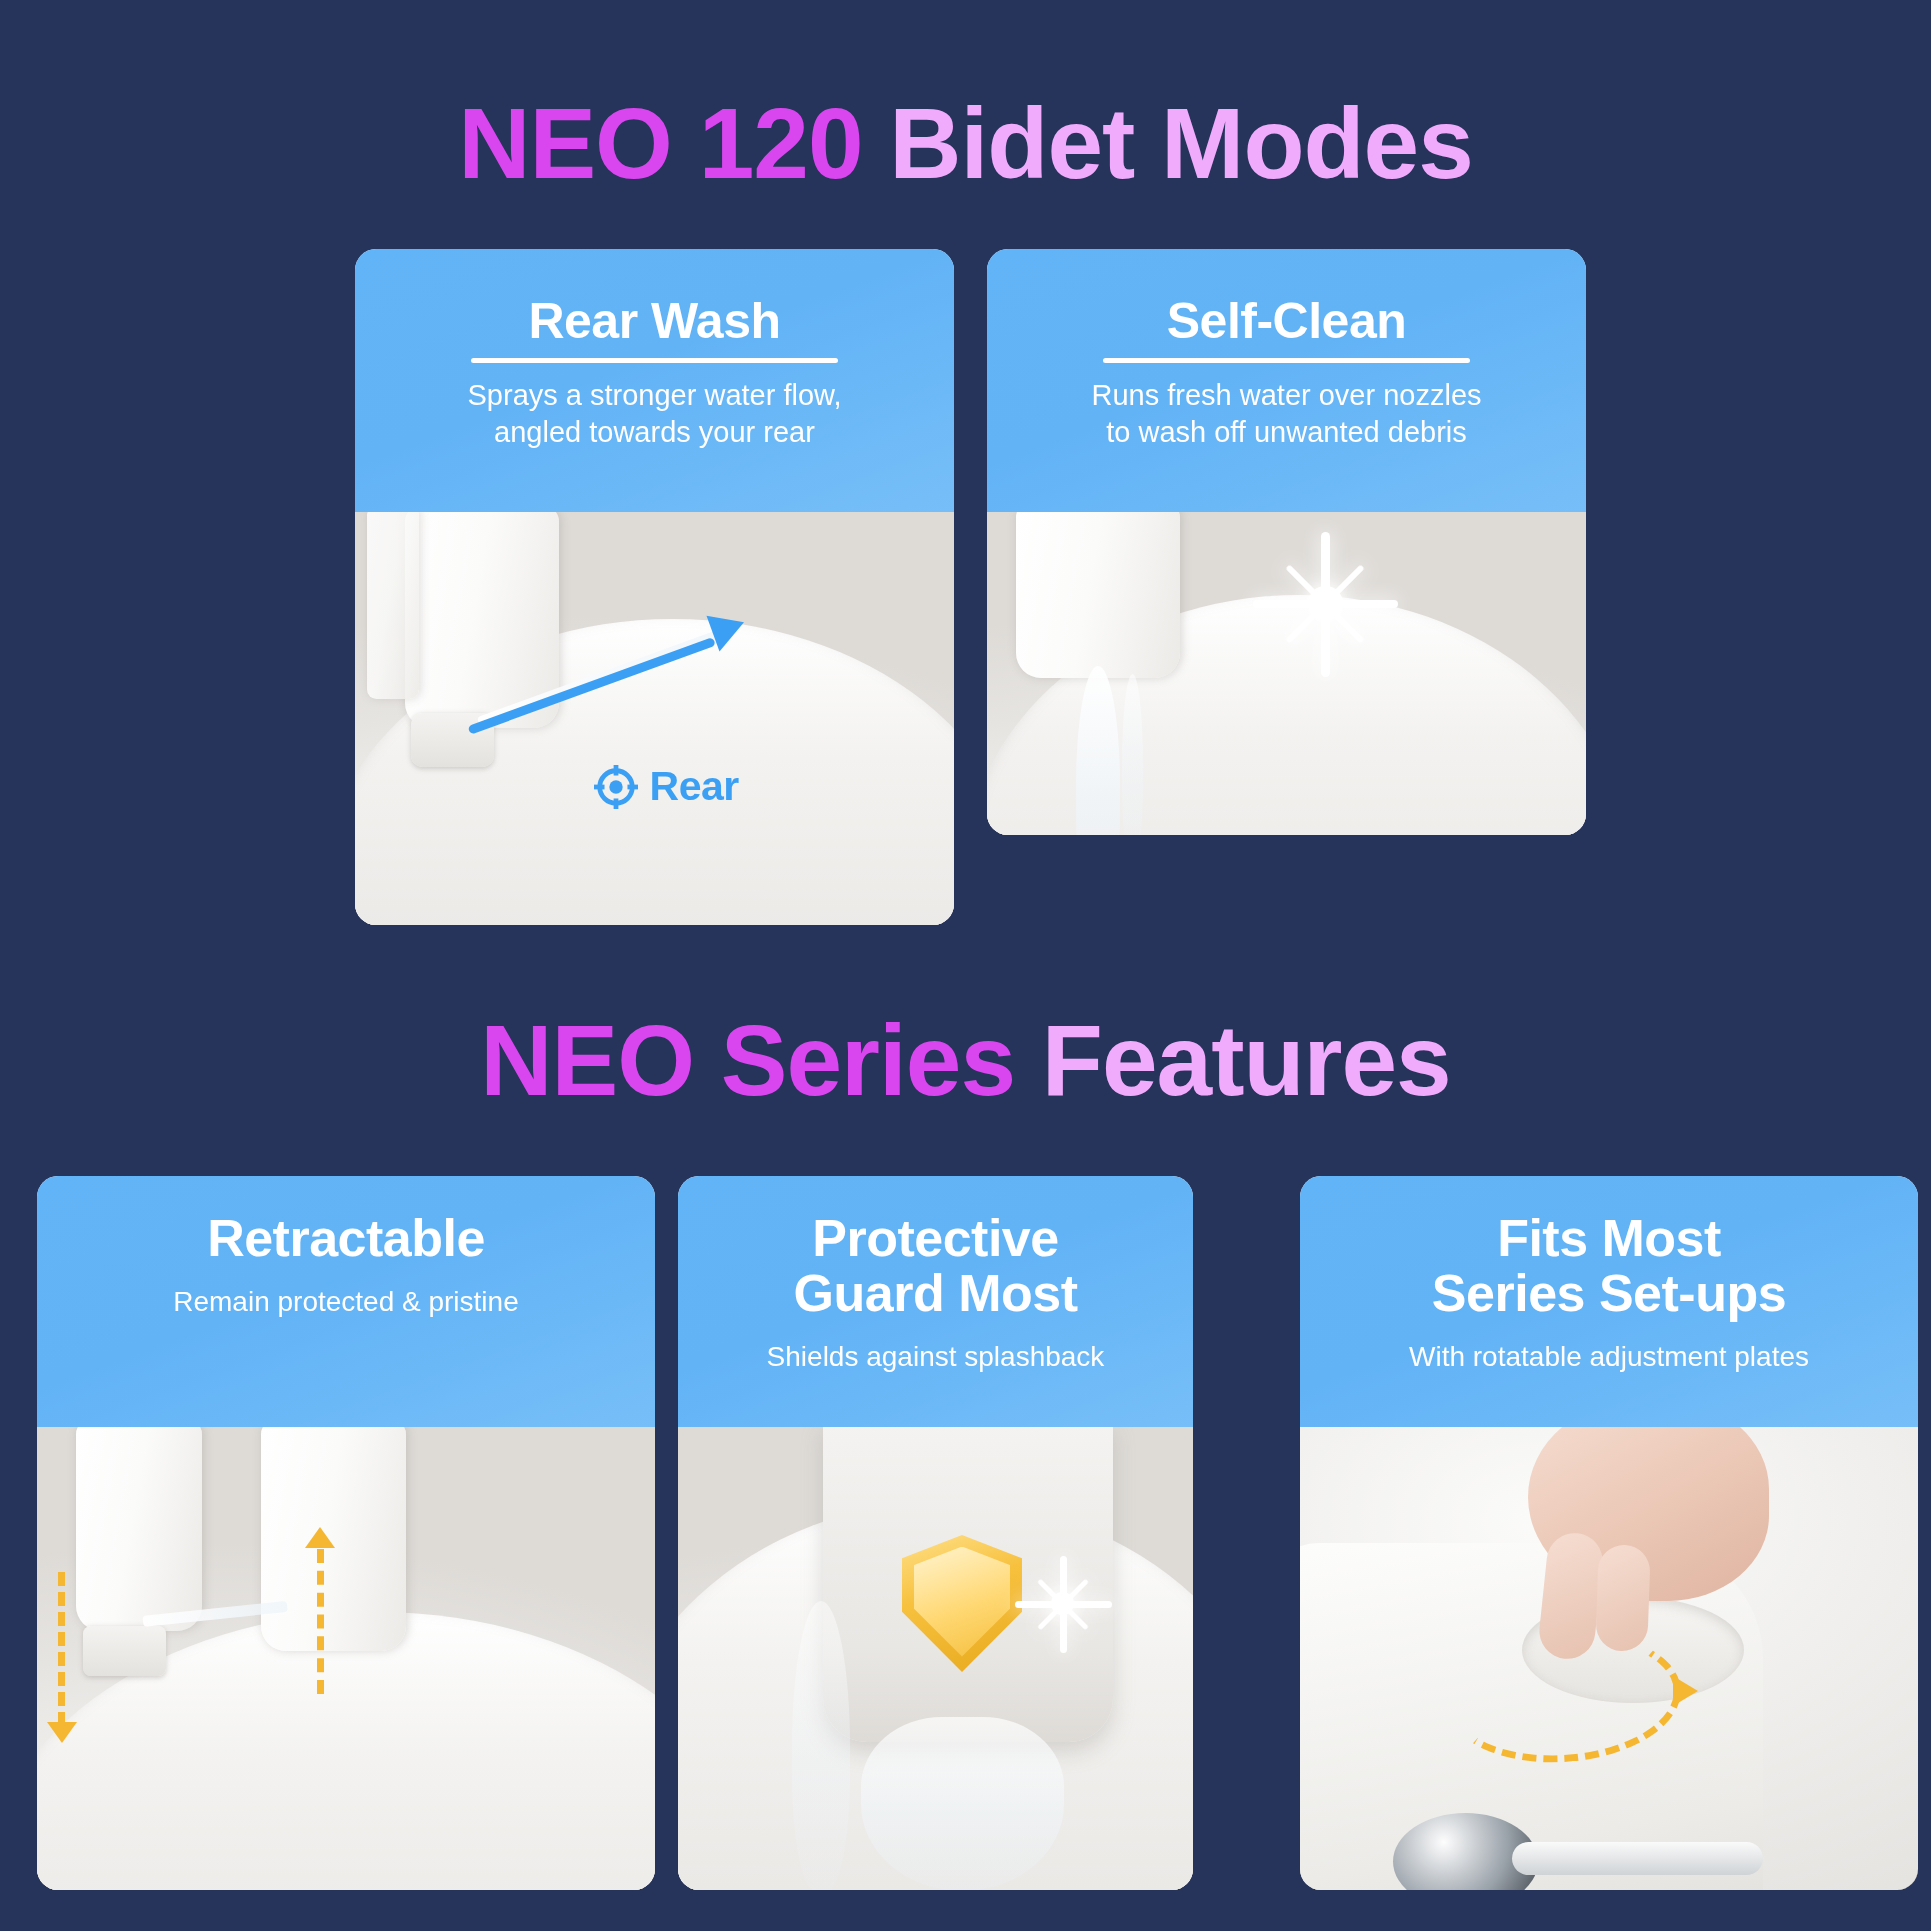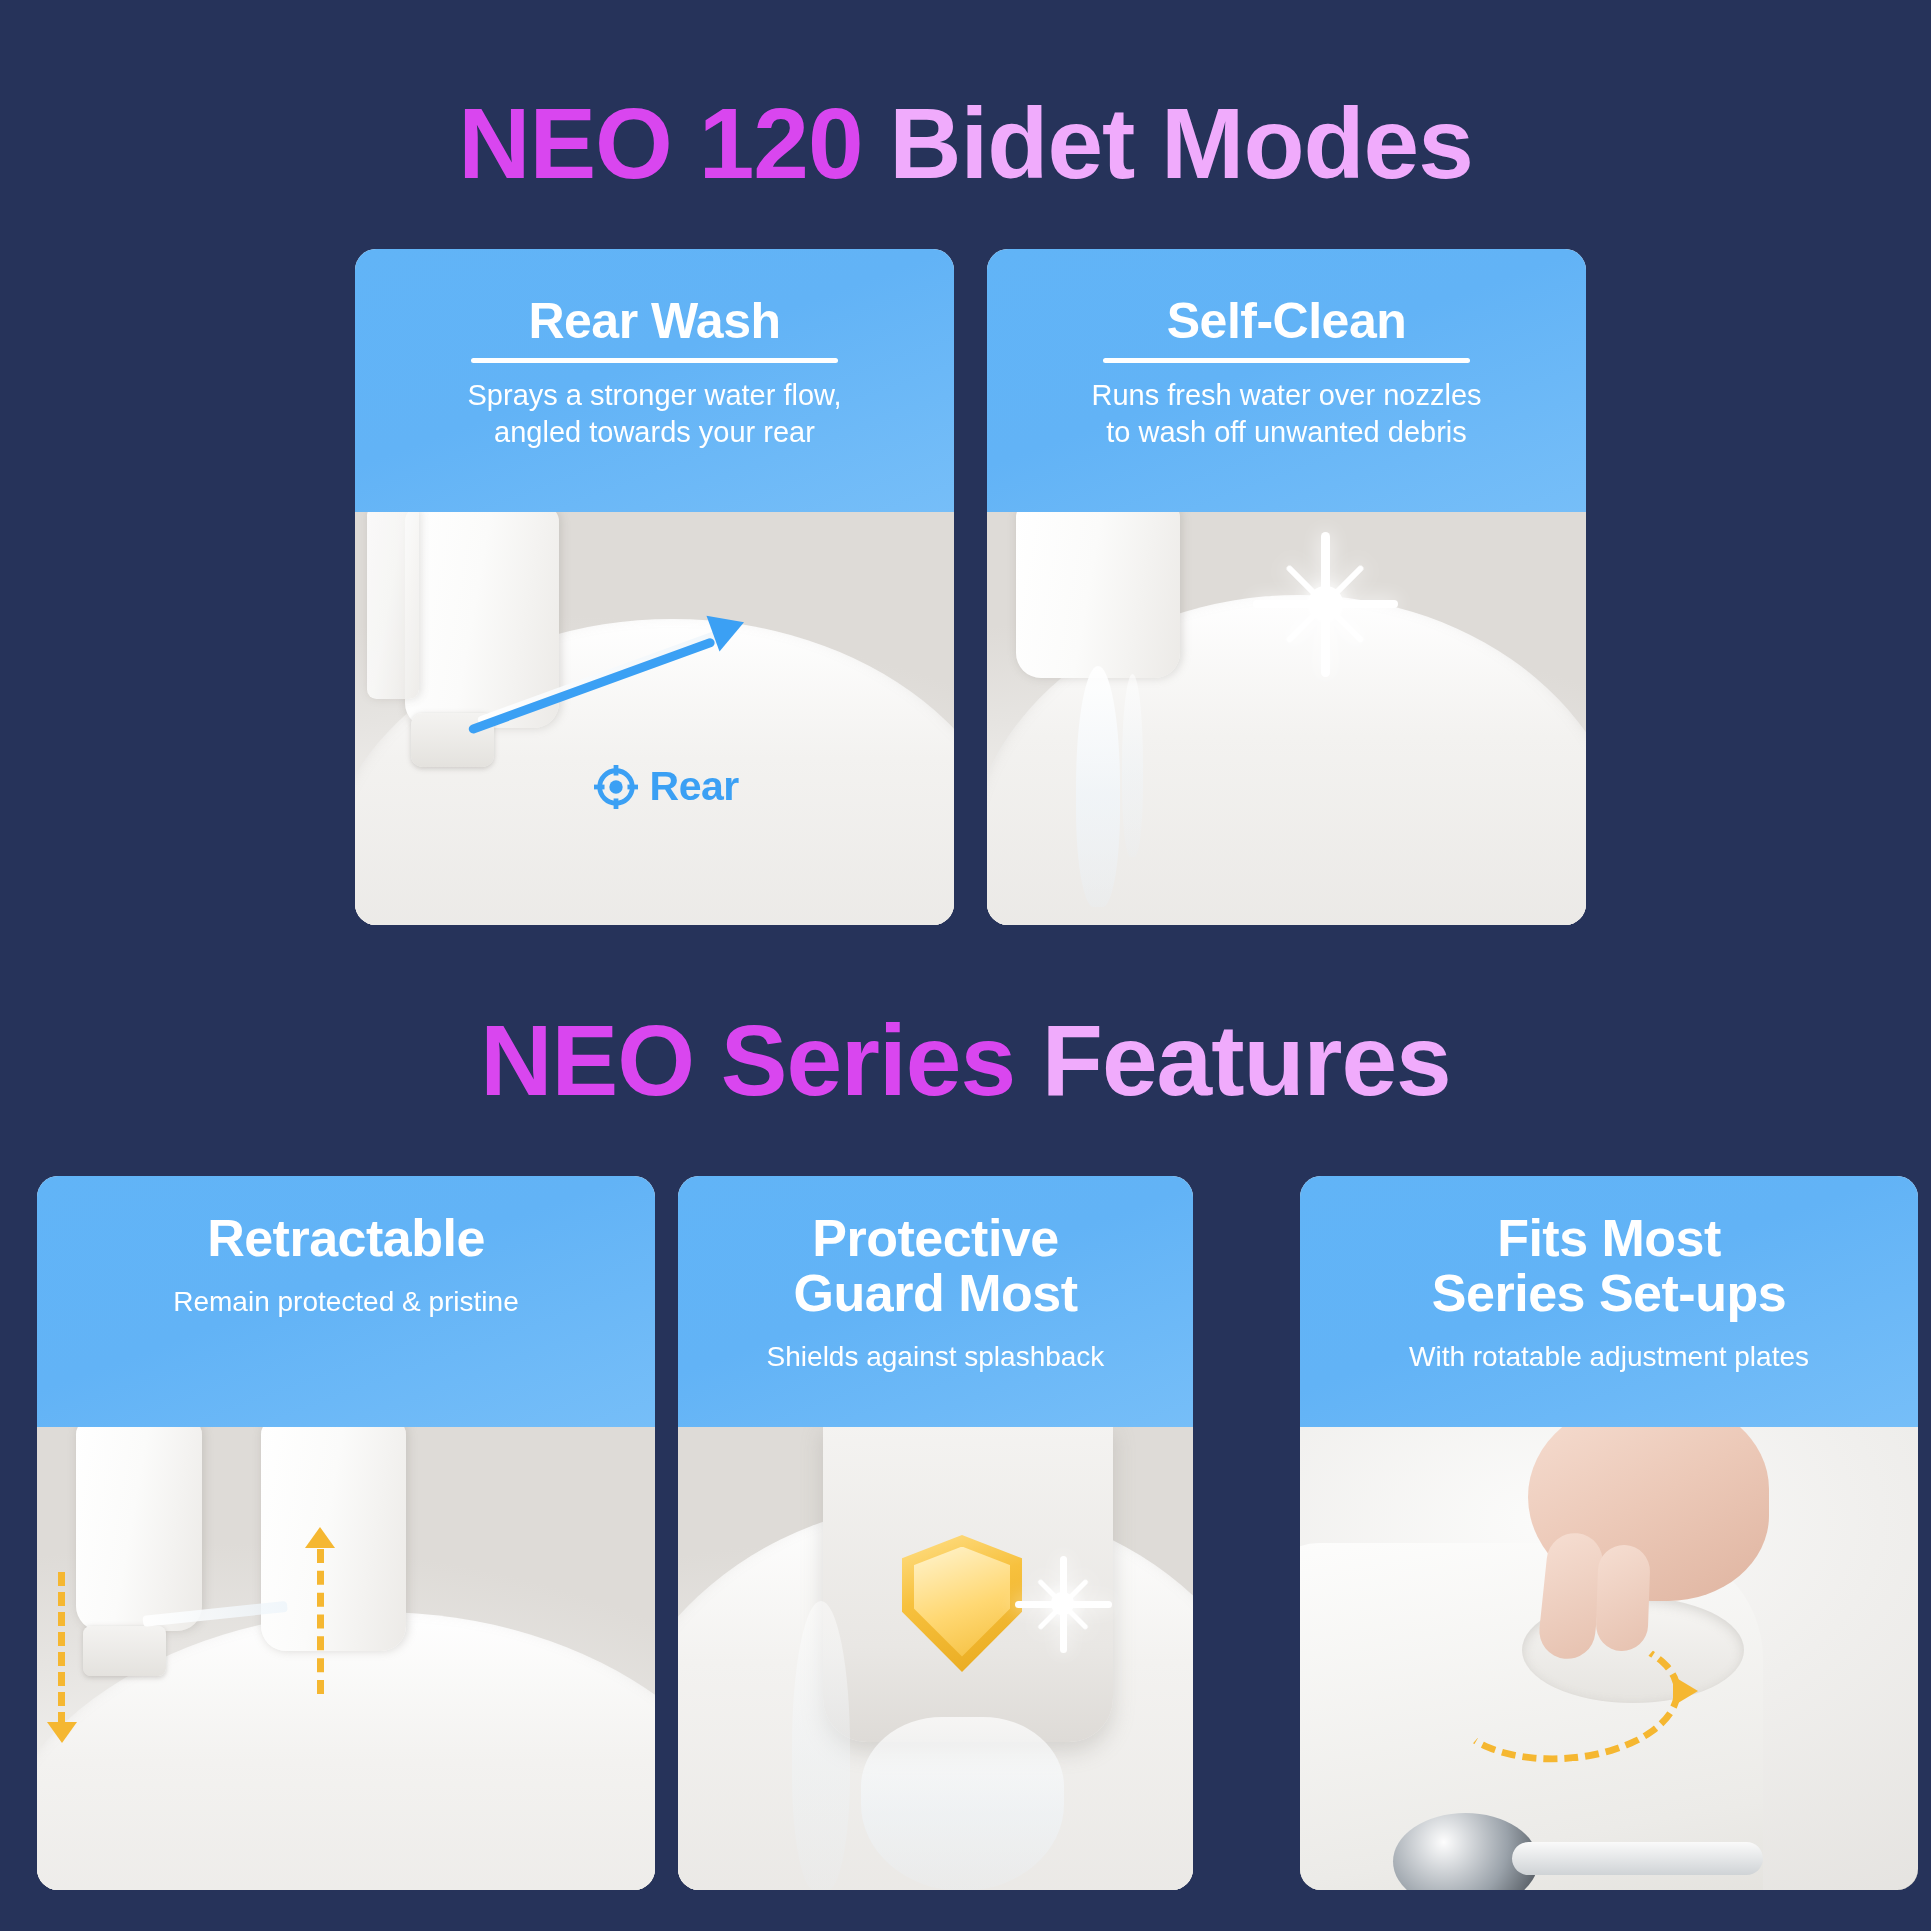--- a/index.html
+++ b/index.html
@@ -60,21 +60,21 @@
     font-size:29px;
     color:#fff;
     line-height:1.26;
     margin-top:13.5px;
     font-weight:400;
   }
   .card-photo{position:relative;width:100%;overflow:hidden;background:#0f172a;}
 
   
   #card-rear-wash{left:355px;top:249px;width:599px;height:676px;}
-  #card-self-clean{left:987px;top:249px;width:599px;height:676px;}
+  #card-self-clean{left:987px;top:249px;width:599px;height:586px;}
   .modes .card-head{height:263px;padding-top:46px;}
   .modes .rule{width:367px;}
   .modes .card-photo{height:413px;}
 
   
   .porcelain{
     position:absolute;inset:0;
     background:
       radial-gradient(120% 90% at 30% 115%, #ffffff 0%, #f4f3f1 40%, #e6e4e1 75%, #dedbd7 100%),
       linear-gradient(180deg,#f7f7f6 0%, #ececea 60%, #e3e1de 100%);

